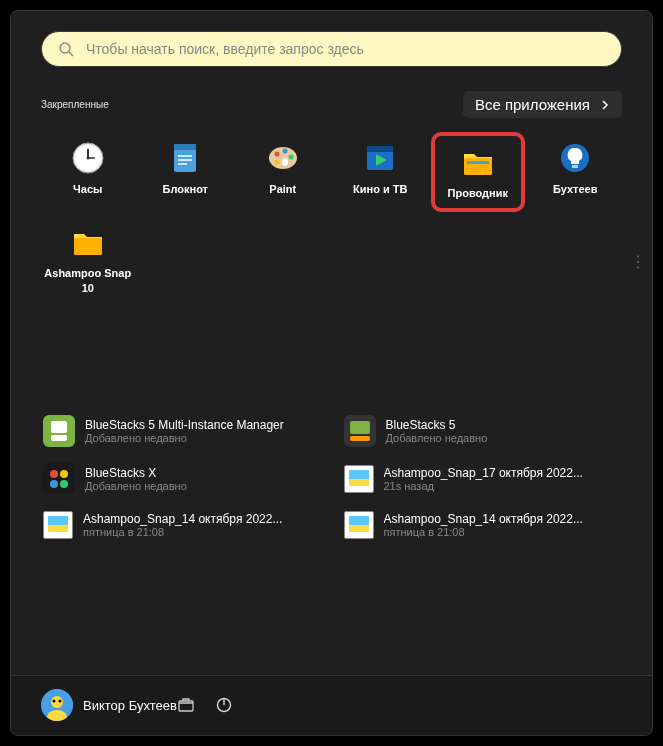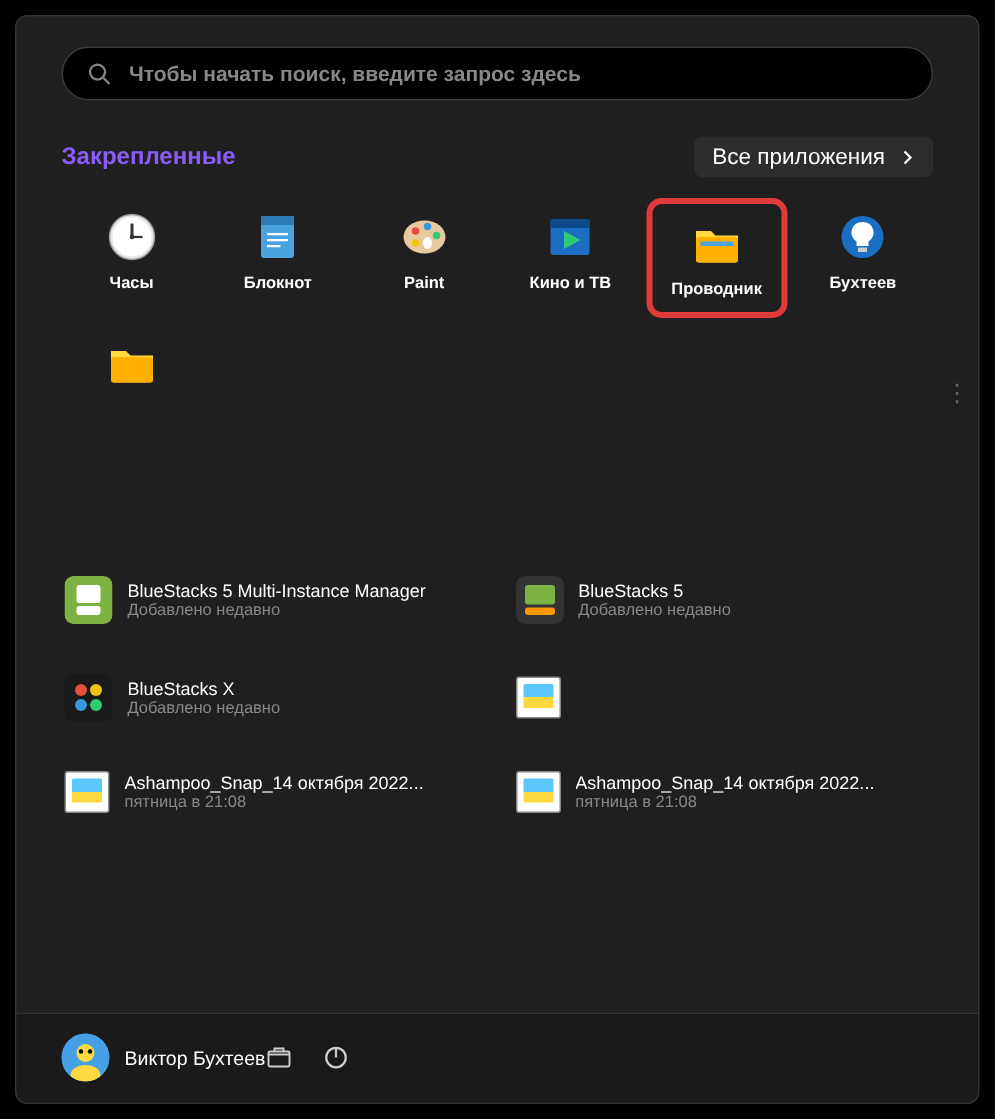--- a/index.html
+++ b/index.html
@@ -1,31 +1,31 @@
 <!DOCTYPE html>
 <html><head>
 <meta charset="utf-8">
 <style>
 * { margin: 0; padding: 0; box-sizing: border-box; font-family: 'Segoe UI', Arial, sans-serif; }
 body { background: #000; display: flex; justify-content: center; align-items: flex-start; padding: 10px; }
 .start-menu { width: 643px; height: 726px; background: #1f1f1f; border-radius: 8px; border: 1px solid #333; display: flex; flex-direction: column; position: relative; }
-.search-box { margin: 20px 30px 0 30px; background: #000000; border: 1px solid #3a3a3a; border-radius: 20px; height: 36px; display: flex; align-items: center; padding: 0 16px; font-weight: bold; }
+.search-box { margin: 20px 30px 0 30px; background: #fef9c3; border: 1px solid #3a3a3a; border-radius: 20px; height: 36px; display: flex; align-items: center; padding: 0 16px; }
 .search-icon { width: 16px; height: 16px; margin-right: 12px; }
 .search-text { color: #888; font-size: 14px; }
 .section { padding: 0 30px; }
 .section-header { display: flex; justify-content: space-between; align-items: center; margin: 24px 0 14px 0; }
-.section-title { color: #8b5cf6; font-weight: 700; font-size: 16px; }
+.section-title { color: #e5e5e5; font-weight: 400; font-size: 10px; }
 .btn { background: #2d2d2d; border: none; border-radius: 5px; color: #fff; font-size: 15px; padding: 5px 12px; display: flex; align-items: center; gap: 10px; cursor: pointer; }
 .pinned-grid { display: grid; grid-template-columns: repeat(6, 1fr); gap: 4px; position: relative; }
 .app-tile { display: flex; flex-direction: column; align-items: center; justify-content: flex-start; padding: 8px 2px; border-radius: 5px; cursor: pointer; text-align: center; font-weight: bold; }
 .app-tile.highlighted { border: 4px solid #e03a3a; border-radius: 10px; }
 .app-icon { width: 36px; height: 36px; margin-bottom: 6px; display: flex; align-items: center; justify-content: center; }
 .app-label { color: #fff; font-size: 11px; line-height: 1.3; }
 .drag-dots { position: absolute; right: -22px; top: 120px; color: #666; font-size: 16px; letter-spacing: -2px; }
-.recommended-list { display: grid; grid-template-columns: 1fr 1fr; gap: 29px 20px; }
+.recommended-list { display: grid; grid-template-columns: 1fr 1fr; gap: 12px 20px; }
 .rec-item { display: flex; align-items: center; gap: 10px; cursor: pointer; padding: 2px; border-radius: 4px; }
 .rec-icon { width: 32px; height: 32px; border-radius: 5px; flex-shrink: 0; display: flex; align-items: center; justify-content: center; }
 .rec-text { display: flex; flex-direction: column; min-width: 0; }
 .rec-title { color: #fff; font-size: 12px; white-space: nowrap; overflow: hidden; text-overflow: ellipsis; }
 .rec-sub { color: #888; font-size: 11px; }
 .footer { margin-top: auto; height: 60px; border-top: 1px solid #333; display: flex; align-items: center; padding: 0 30px; background: #1a1a1a; border-radius: 0 0 8px 8px; }
 .user { display: flex; align-items: center; gap: 10px; cursor: pointer; }
 .avatar { width: 32px; height: 32px; border-radius: 50%; background: #45a0e6; display: flex; align-items: center; justify-content: center; overflow: hidden; }
 .user-name { color: #fff; font-size: 13px; }
 .power-icons { display: flex; gap: 20px; }
@@ -130,20 +130,21 @@
           </div>
           <div class="app-label">Бухтеев</div>
         </div>
         <div class="app-tile">
           <div class="app-icon">
             <svg viewBox="0 0 36 36">
               <path d="M4 10h10l3 3h15v16a2 2 0 01-2 2H6a2 2 0 01-2-2V10z" fill="#ffd93d"></path>
               <rect x="4" y="14" width="28" height="17" rx="2" fill="#ffb000"></rect>
             </svg>
           </div>
+          <div class="app-label">Ashampoo Snap 10</div>
         </div>
         <span class="drag-dots">⋮</span>
     </div>
   </div>
 
   <div class="section" style="margin-top: auto; padding-bottom: 24px;">
     <div class="recommended-list" id="rec-list">
         <div class="rec-item">
           <div class="rec-icon">
             <svg viewBox="0 0 32 32">
@@ -180,20 +181,24 @@
               <circle cx="21" cy="21" r="4" fill="#2ecc71"></circle>
             </svg>
           </div>
           <div class="rec-text">
             <div class="rec-title">BlueStacks X</div>
             <div class="rec-sub">Добавлено недавно</div>
           </div>
         </div>
         <div class="rec-item">
           <div class="img-thumb"></div>
+          <div class="rec-text">
+            <div class="rec-title">Ashampoo_Snap_17 октября 2022...</div>
+            <div class="rec-sub">21s назад</div>
+          </div>
         </div>
         <div class="rec-item">
           <div class="img-thumb"></div>
           <div class="rec-text">
             <div class="rec-title">Ashampoo_Snap_14 октября 2022...</div>
             <div class="rec-sub">пятница в 21:08</div>
           </div>
         </div>
         <div class="rec-item">
           <div class="img-thumb"></div>

